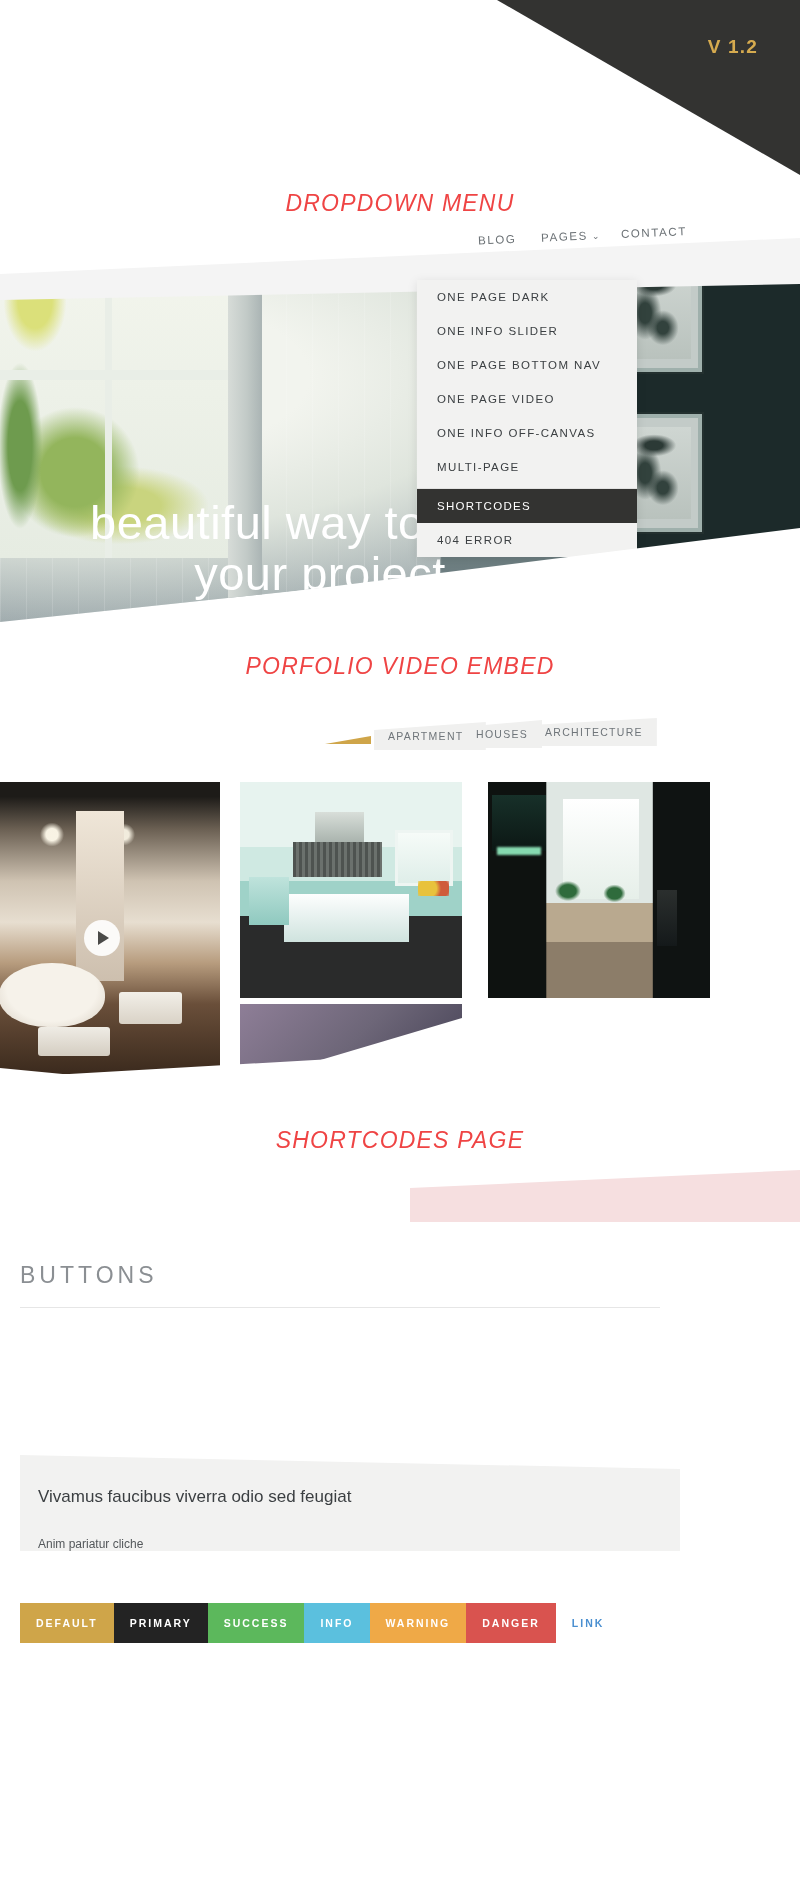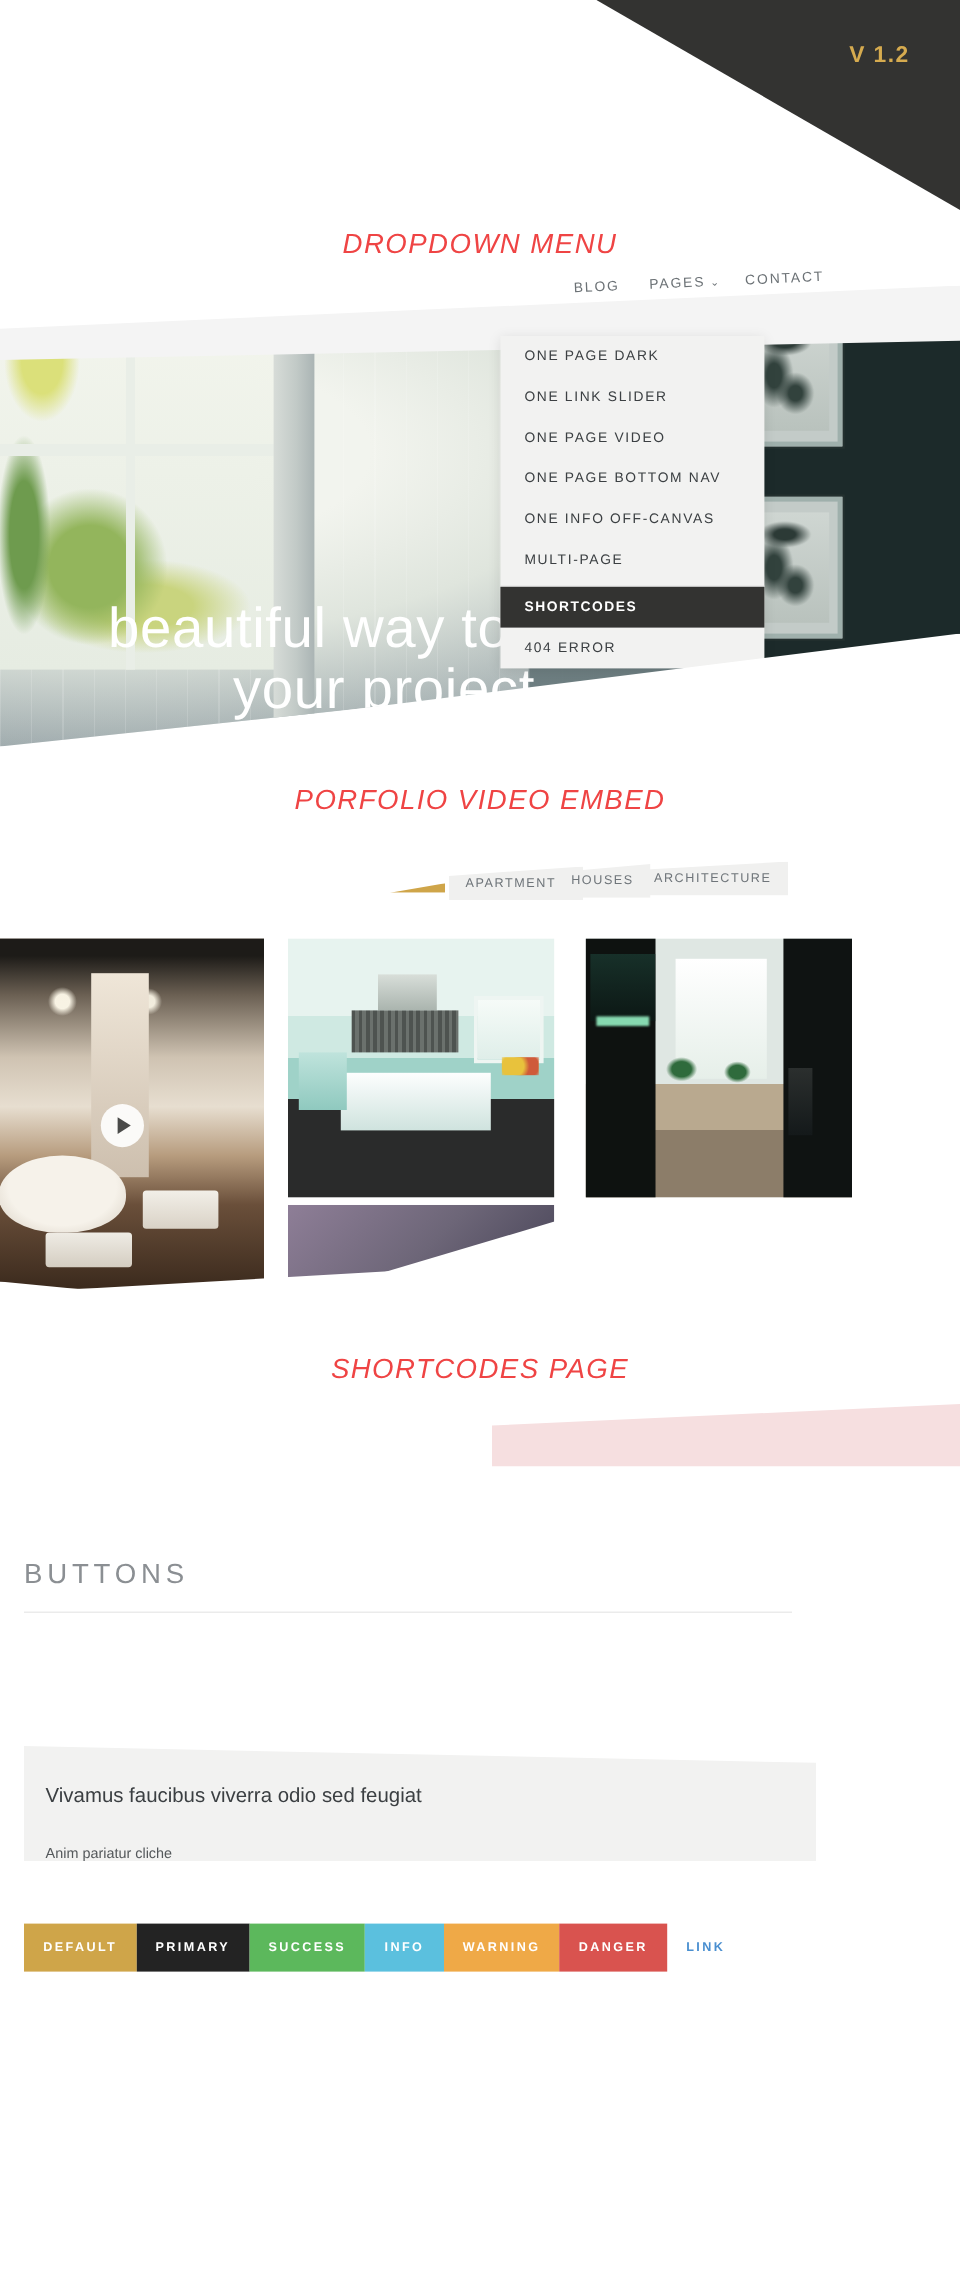--- a/index.html
+++ b/index.html
@@ -121,21 +121,21 @@
     position:absolute; left:417px; top:280px; width:220px; z-index:22;
     background:#f2f2f1;
     box-shadow:0 2px 10px rgba(0,0,0,.10);
   }
   .dd-item{
     display:block; padding:11px 0 11px 20px;
     color:#3c4043; font-size:11.5px; letter-spacing:1.4px; white-space:nowrap;
   }
   .dd-sep{ height:1px; background:#e2e2e1; margin:4px 0 0; }
   .dd-item.active{
-    background:#333331; color:#fff; font-weight:bold; letter-spacing:1.3px;
+    background:#333331; color:#fff; font-weight:normal; letter-spacing:1.3px;
   }
 
   
   .hero-mask{
     position:absolute; left:0; top:528px; width:800px; height:110px;
     background:#fff; z-index:25;
     clip-path:polygon(0 100px, 800px 0, 800px 110px, 0 110px);
   }
   .hero-mask-top{
     position:absolute; left:0; top:238px; width:800px; height:50px;
@@ -265,21 +265,21 @@
     clip-path:polygon(410px 28px, 800px 10px, 800px 62px, 410px 62px);
   }
 
   
   .block{ position:absolute; left:20px; width:640px; }
   .h-thin{
     color:#8b8f93; font-size:23px; font-weight:300; letter-spacing:4px;
   }
   .rule{ height:1px; background:#e6e6e6; margin-top:18px; }
 
-  #buttons-block{ top:1298px; }
+  #buttons-block{ top:1262px; }
   .btn-row{ position:absolute; top:1603px; left:20px; display:flex; align-items:center; }
   .btn{
     color:#fff; font-size:10.5px; font-weight:bold; letter-spacing:2px;
     padding:14px 16px; white-space:nowrap;
   }
   .btn-link{
     color:#4a8fd0; font-size:10.5px; font-weight:bold; letter-spacing:2px;
     padding:14px 16px; white-space:nowrap;
   }
 
@@ -325,23 +325,23 @@
 
   <div class="navbar"></div>
   <div class="nav-items">
     <a class="nav-link" id="nav-blog">BLOG</a>
     <a class="nav-link" id="nav-pages"><span>PAGES</span><span class="chev">⌄</span></a>
     <a class="nav-link" id="nav-contact">CONTACT</a>
   </div>
 
   <div class="dropdown">
     <a class="dd-item">ONE PAGE DARK</a>
-    <a class="dd-item">ONE LINK SLIDER</a>
+    <a class="dd-item">ONE INFO SLIDER</a>
+    <a class="dd-item">ONE PAGE BOTTOM NAV</a>
     <a class="dd-item">ONE PAGE VIDEO</a>
-    <a class="dd-item">ONE PAGE BOTTOM NAV</a>
     <a class="dd-item">ONE INFO OFF-CANVAS</a>
     <a class="dd-item">MULTI-PAGE</a>
     <div class="dd-sep"></div>
     <a class="dd-item active">SHORTCODES</a>
     <a class="dd-item">404 ERROR</a>
   </div>
 
   <div class="hero-mask"></div>
 
   <div class="sec-title" id="t-video">PORFOLIO VIDEO EMBED</div>

